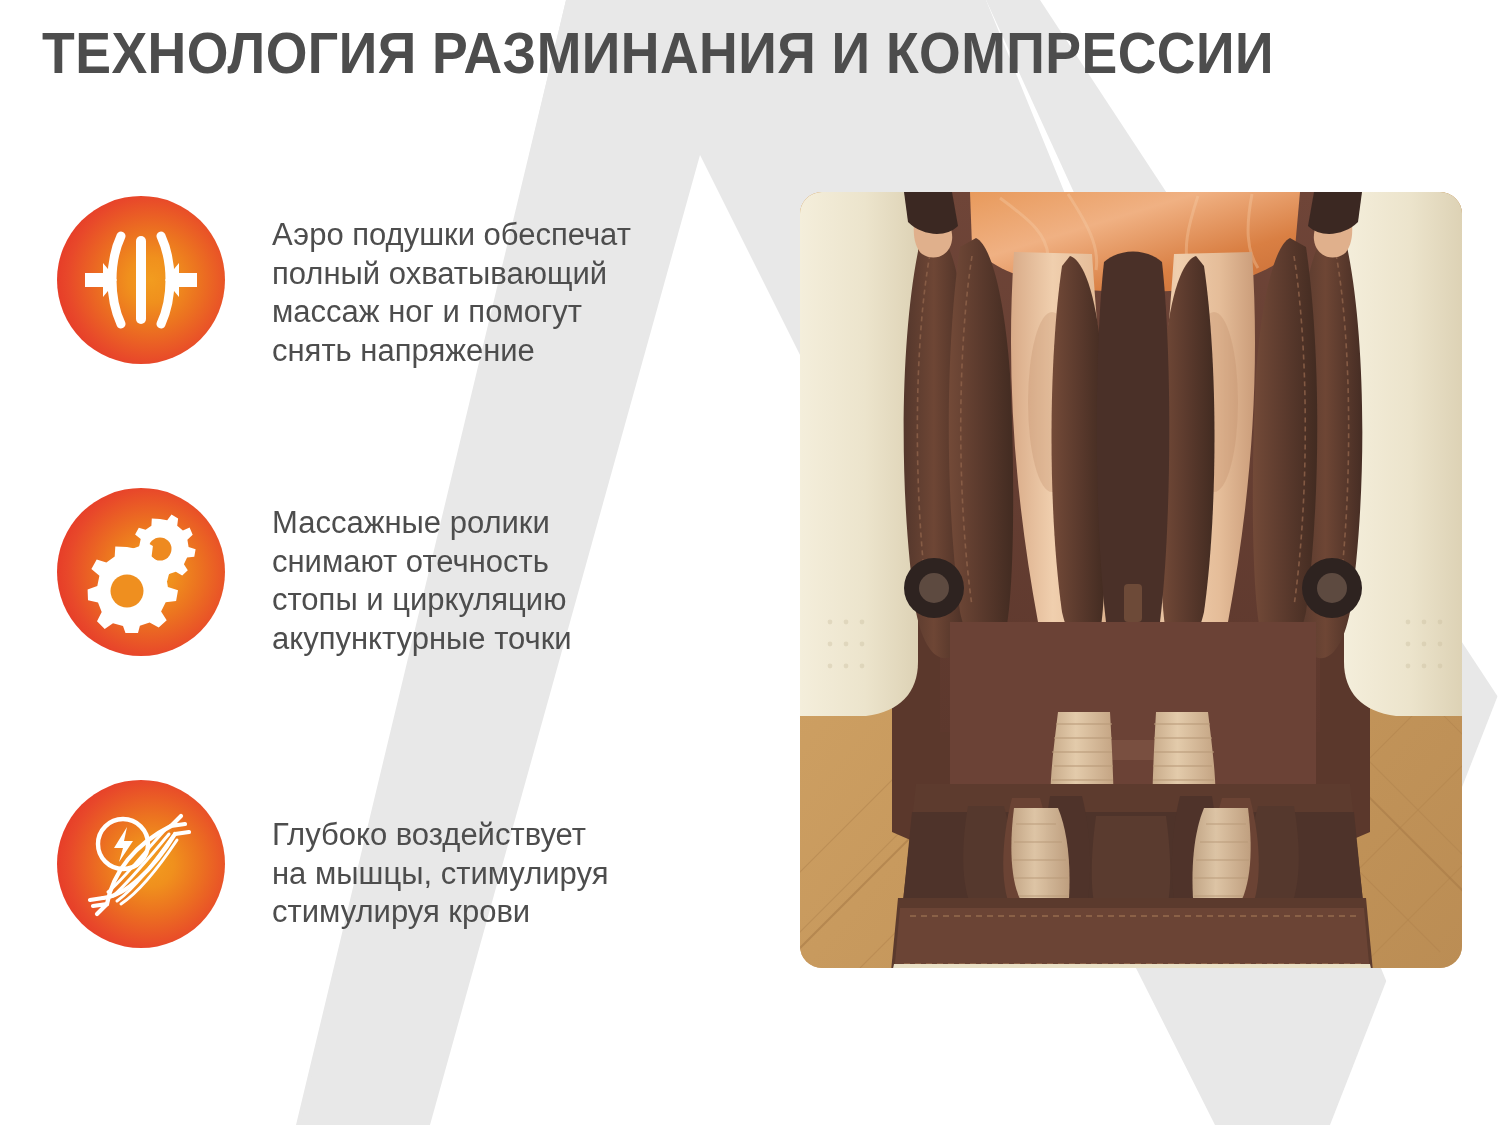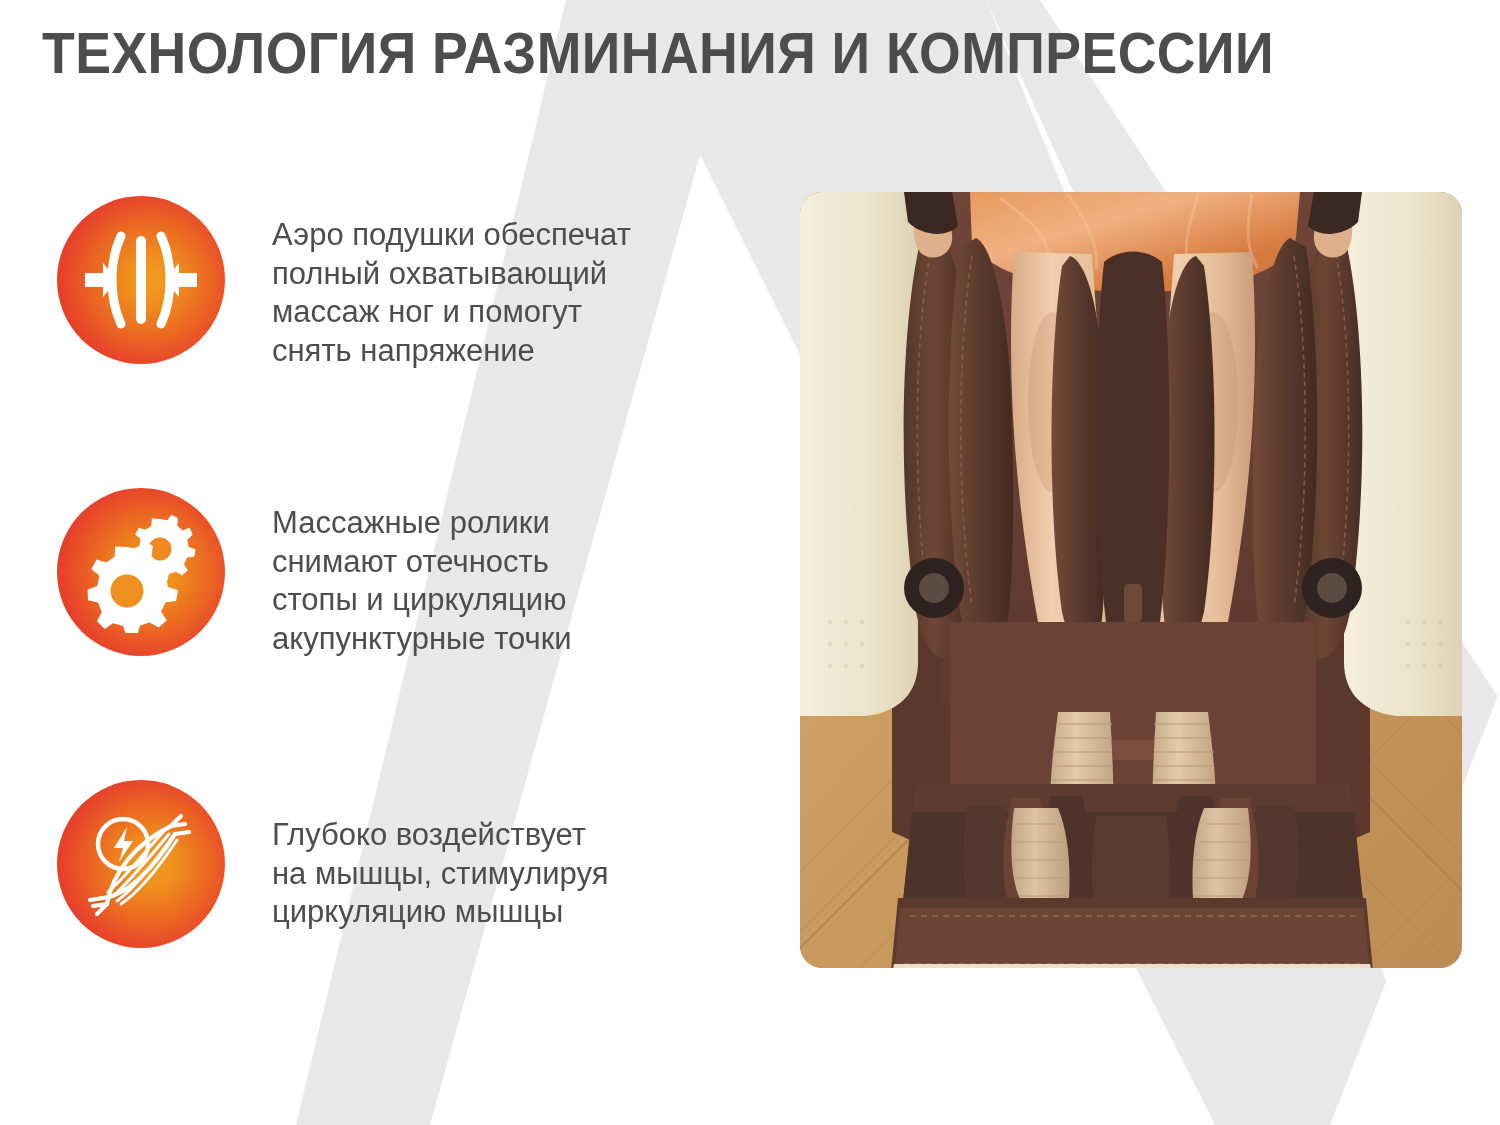--- a/index.html
+++ b/index.html
@@ -189,21 +189,21 @@
             <path d="M31,92 C46,80 64,56 88,30" stroke-width="3"></path>
             <path d="M44,104 C62,92 80,70 100,40" stroke-width="3"></path>
           </g>
 
           <circle cx="46" cy="44" r="25" fill="none" stroke="#ffffff" stroke-width="4.4"></circle>
           <path d="M50,27 L37,48 L46,48 L42,62 L56,41 L47,41 Z" fill="#ffffff"></path>
         </svg>
       </div>
       <div class="feature-text">Глубоко воздействует
 на мышцы, стимулируя
-циркуляцию мышцы</div>
+стимулируя крови</div>
     </div>
 
   </div>
 
   <div class="photo">
     <svg viewBox="0 0 662 776" preserveAspectRatio="none" aria-hidden="true">
       <defs>
         <linearGradient id="floorG" x1="0" y1="0" x2="1" y2="1">
           <stop offset="0%" stop-color="#d6a869"></stop>
           <stop offset="50%" stop-color="#c89a5e"></stop>

